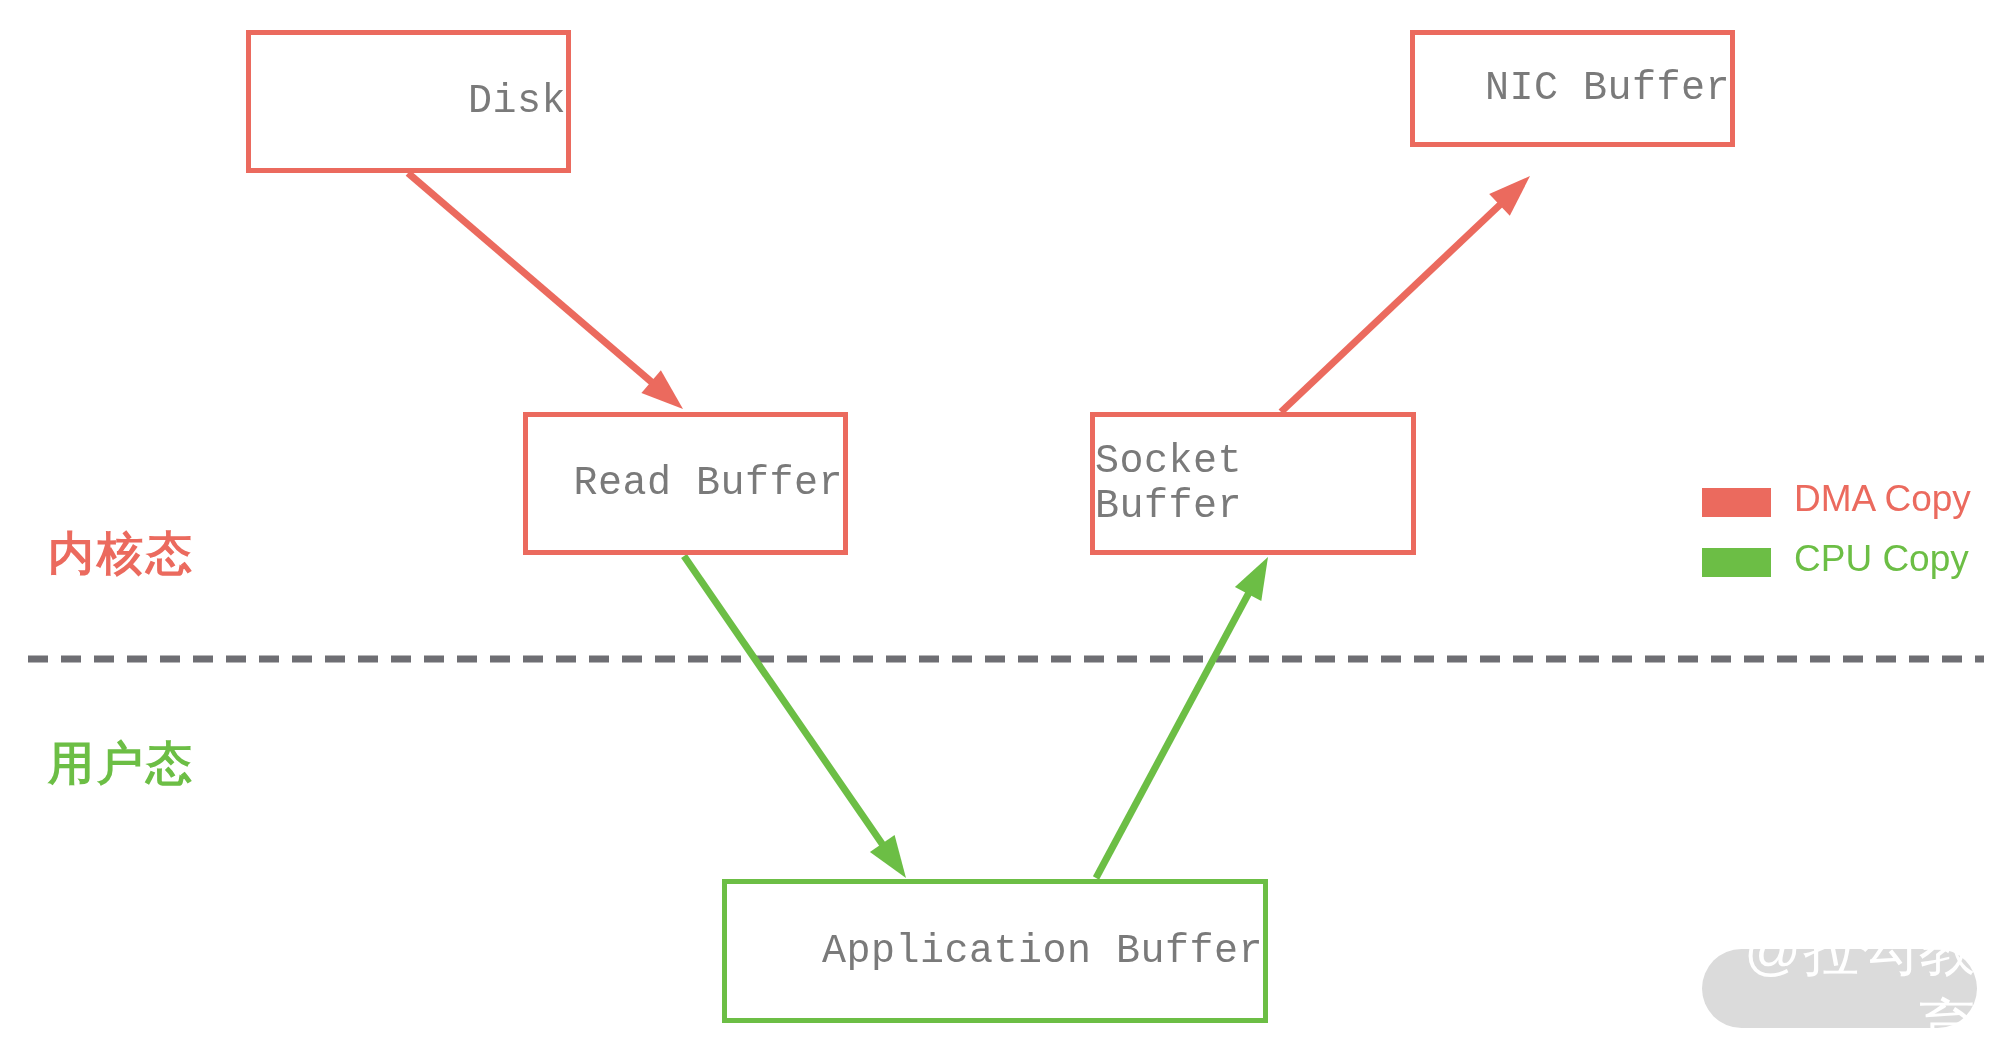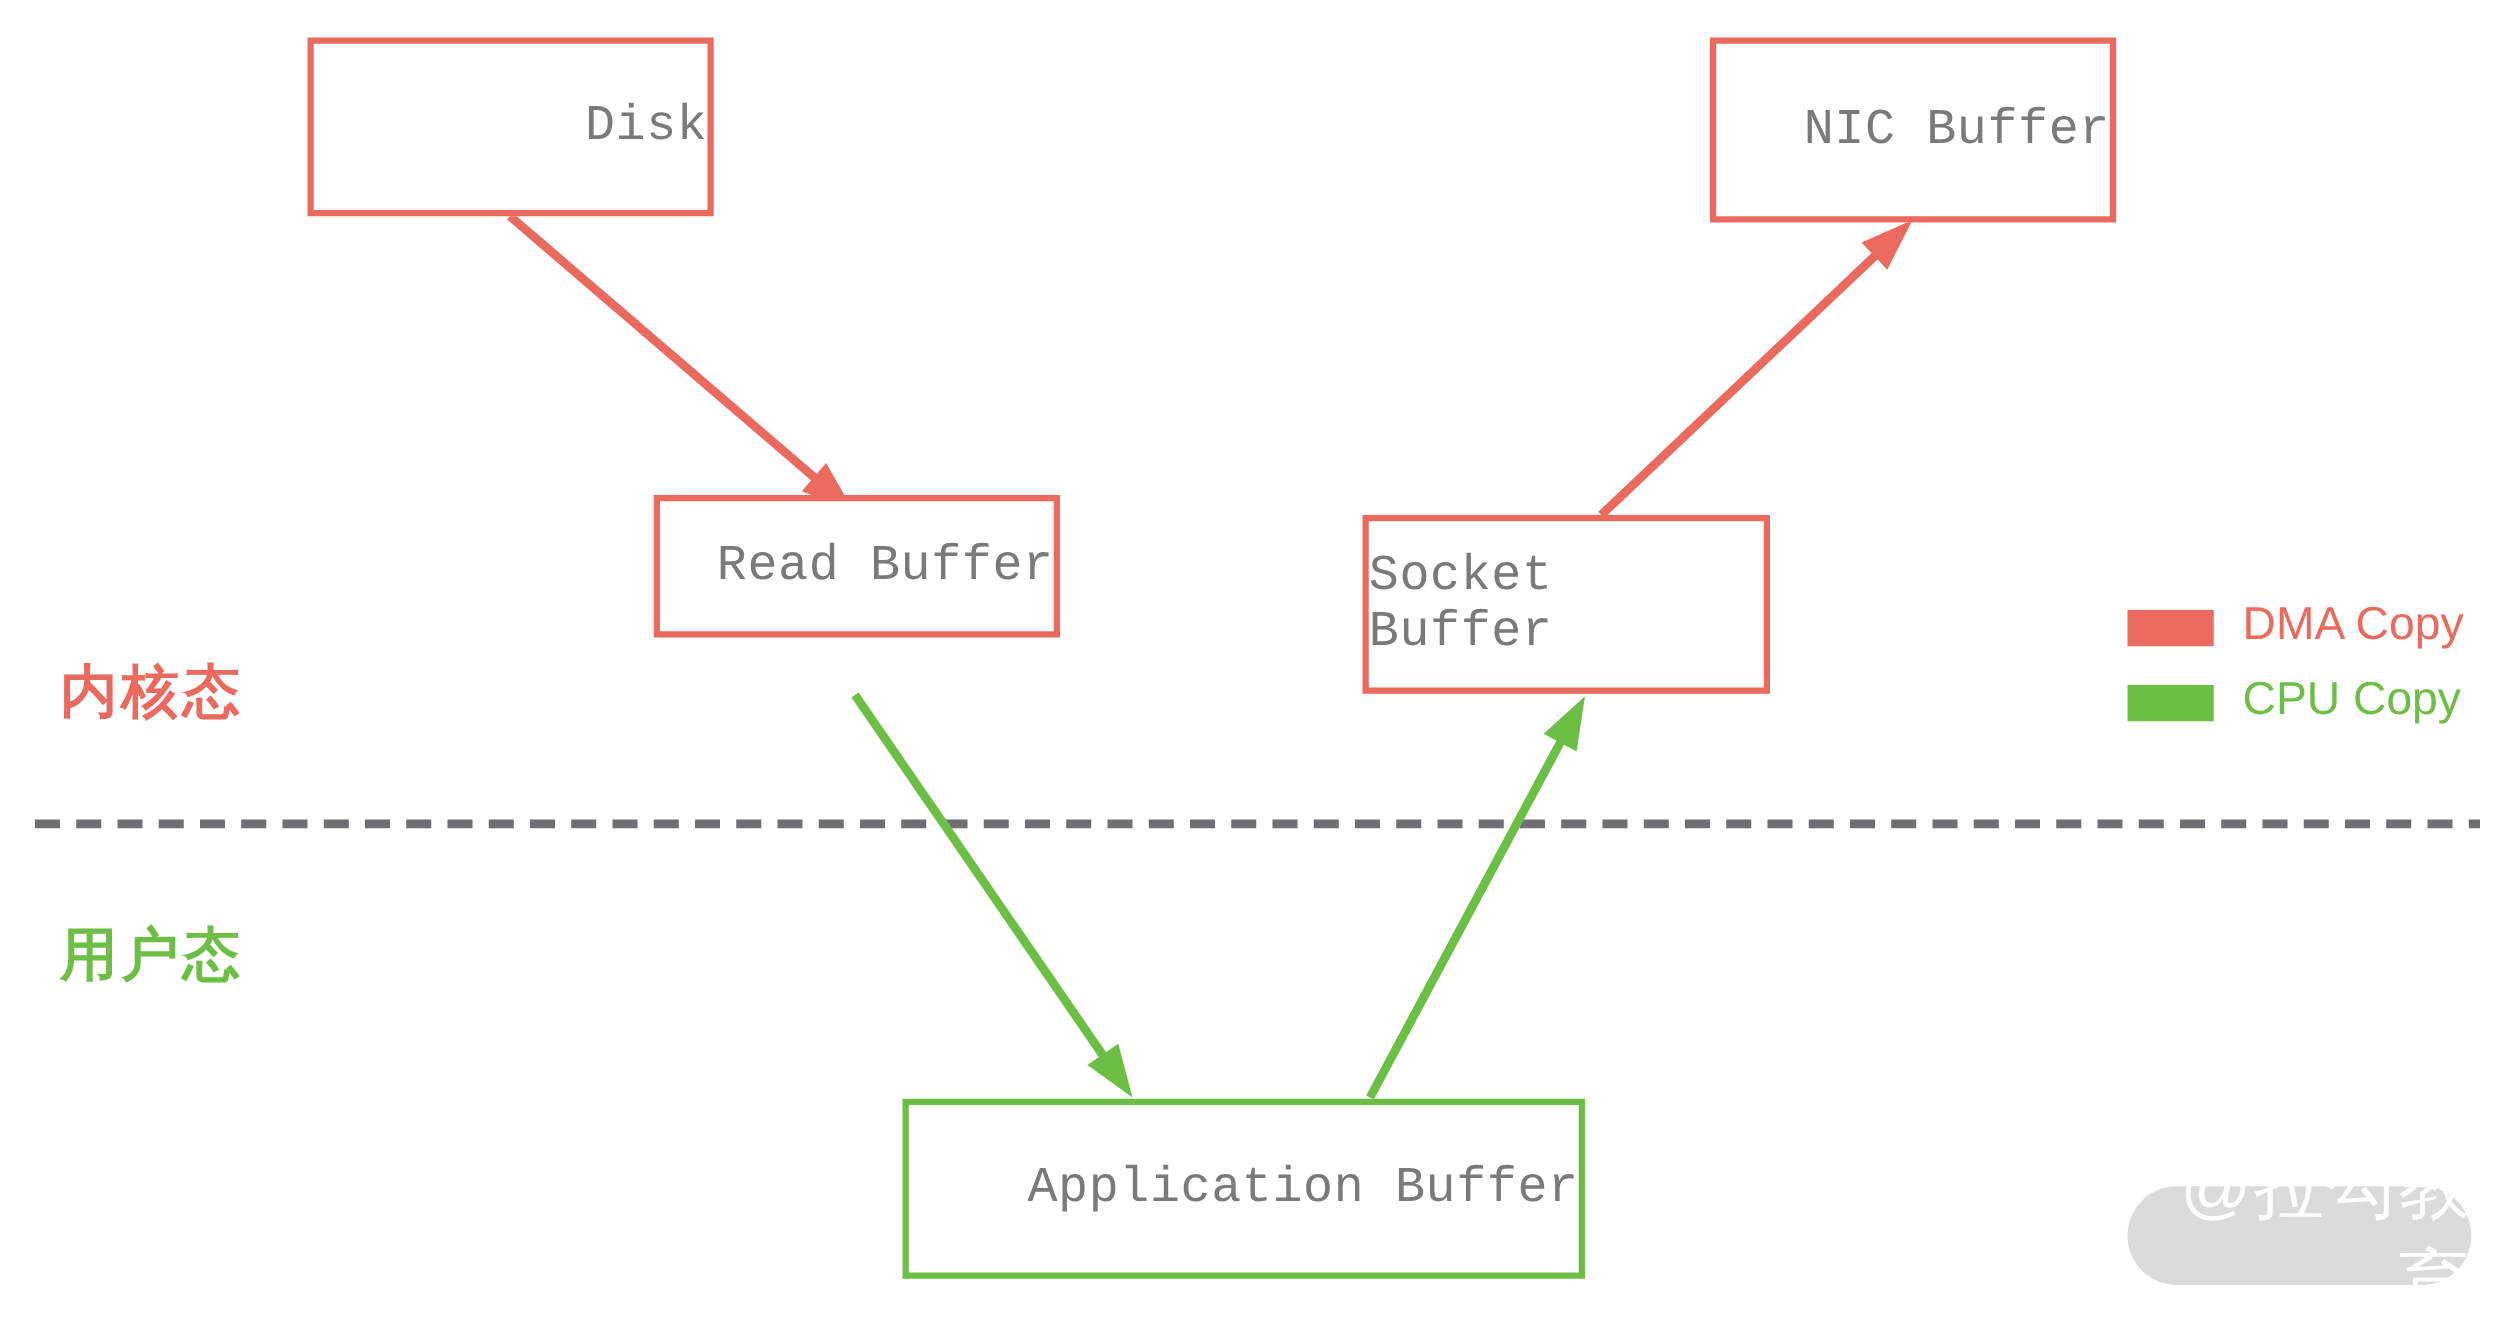--- a/index.html
+++ b/index.html
@@ -43,22 +43,22 @@
     justify-content: flex-end;
     font-size: 40px;
     color: var(--box-text-gray);
     letter-spacing: 0.5px;
     font-family: Liberation Mono, monospace;
   }
   .node.red-border   { border: 5px solid var(--dma-red); }
   .node.green-border { border: 5px solid var(--cpu-green); }
 
   .node-disk   { left: 246px;  top: 30px;  width: 325px; height: 143px; }
-  .node-nic    { left: 1368px; top: 30px;  width: 325px; height: 148px; }
-  .node-read   { left: 523px;  top: 396px; width: 325px; height: 114px; }
+  .node-nic    { left: 1410px; top: 30px;  width: 325px; height: 117px; }
+  .node-read   { left: 523px;  top: 412px; width: 325px; height: 143px; }
   .node-socket { left: 1090px; top: 412px; width: 326px; height: 143px; }
   .node-app    { left: 722px;  top: 879px; width: 546px; height: 144px; }
 
   .zone-label {
     position: absolute;
     left: 48px;
     font-size: 46px;
     font-weight: 700;
     letter-spacing: 3px;
     line-height: 1;

